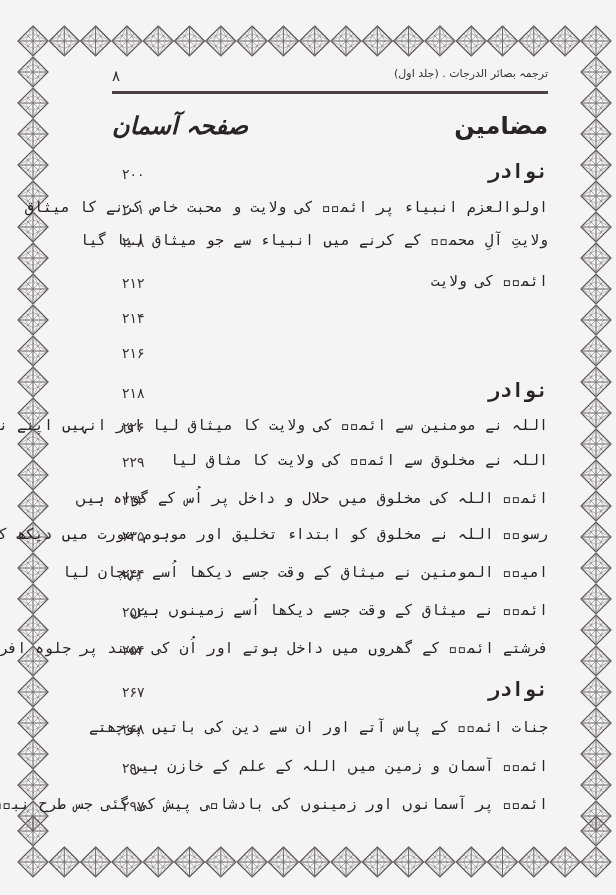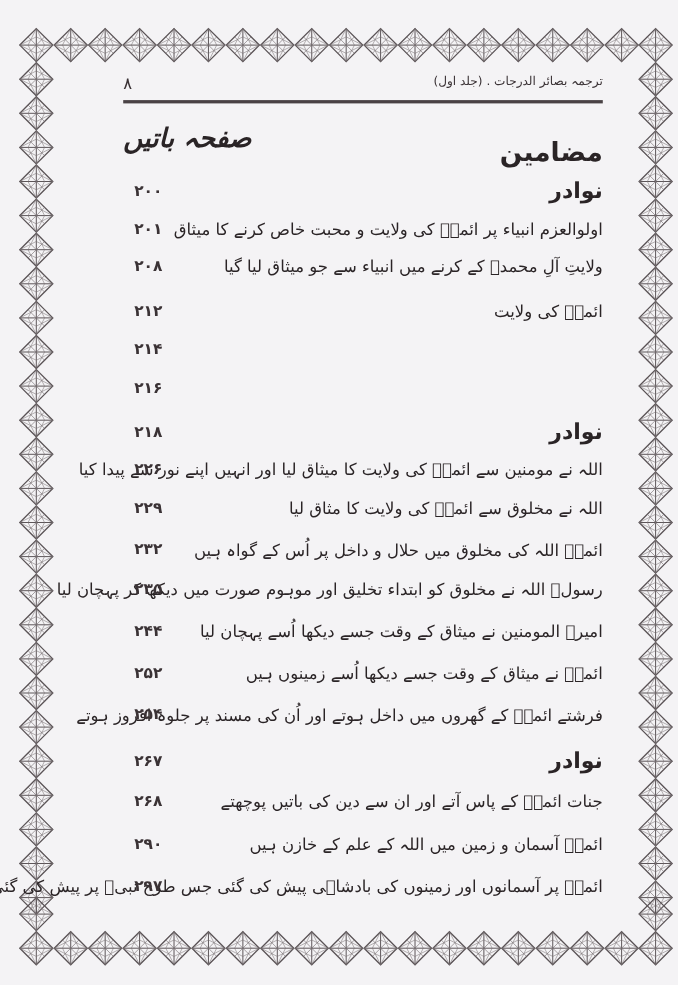--- a/index.html
+++ b/index.html
@@ -22,34 +22,34 @@
     position: absolute; left: 0; top: 2px; font-size: 15px; color: #3a3235;
   }
   .head-rule {
     position: absolute; left: 112px; top: 91px; width: 436px; height: 3px;
     background: #4a4245;
   }
   .col-header {
     position: absolute; top: 112px; font-size: 24px; font-weight: bold;
     white-space: nowrap; color: #2a2426;
   }
-  .col-header.topics { right: 68px; direction: rtl; margin-top: 12px; }
+  .col-header.topics { right: 68px; direction: rtl; }
   .col-header.pageno { left: 112px; font-style: italic; direction: rtl; }
   .toc { position: absolute; left: 0; top: 0; width: 616px; height: 895px; }
   .toc-row {
     position: absolute; left: 112px; width: 436px; height: 28px;
   }
   .toc-title {
     position: absolute; right: 0; top: 0; direction: rtl; white-space: nowrap;
-    font-size: 15px; line-height: 28px; color: #2a2426;
+    font-size: 15px; line-height: 28px; color: #2a2426; font-family: Liberation Mono, monospace;
   }
   .toc-row.section .toc-title { font-size: 20px; font-weight: bold; line-height: 26px; }
   .toc-page {
     position: absolute; left: 10px; top: 0; direction: rtl;
-    font-size: 14px; font-weight: bold; line-height: 28px; color: #3a3235;
+    font-size: 14px; font-weight: normal; line-height: 28px; color: #3a3235;
   }
 </style>
 </head>
 <body>
 
 <svg class="border-svg" xmlns="http://www.w3.org/2000/svg" viewBox="0 0 616 895">
   <defs>
     <g id="dia">
       <path d="M0,-15 L15,0 L0,15 L-15,0 Z" fill="none" stroke="#5a5356" stroke-width="1.2"></path>
       <path d="M0,-15 L0,15 M-15,0 L15,0" stroke="#5a5356" stroke-width="0.9"></path>
@@ -157,21 +157,21 @@
   </g>
 </svg>
 
 <div class="running-head">
   <span class="running-title">ترجمہ بصائر الدرجات . (جلد اول)</span>
   <span class="page-number">۸</span>
 </div>
 <div class="head-rule"></div>
 
 <div class="col-header topics">مضامین</div>
-<div class="col-header pageno">صفحہ باتیں</div>
+<div class="col-header pageno">صفحہ آسمان</div>
 
 <div class="toc">
   <div class="toc-row section" style="top:160px">
     <span class="toc-title">نوادر</span>
     <span class="toc-page">۲۰۰</span>
   </div>
   <div class="toc-row" style="top:195px">
     <span class="toc-title">اولوالعزم انبیاء پر ائمہؑ کی ولایت و محبت خاص کرنے کا میثاق</span>
     <span class="toc-page">۲۰۱</span>
   </div>

